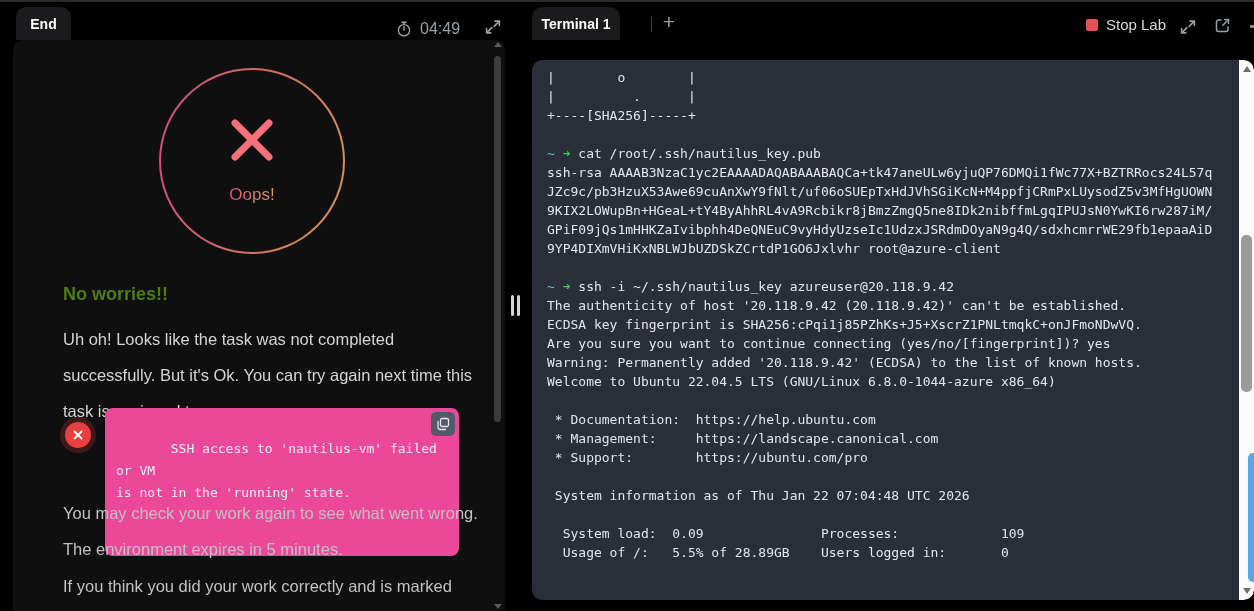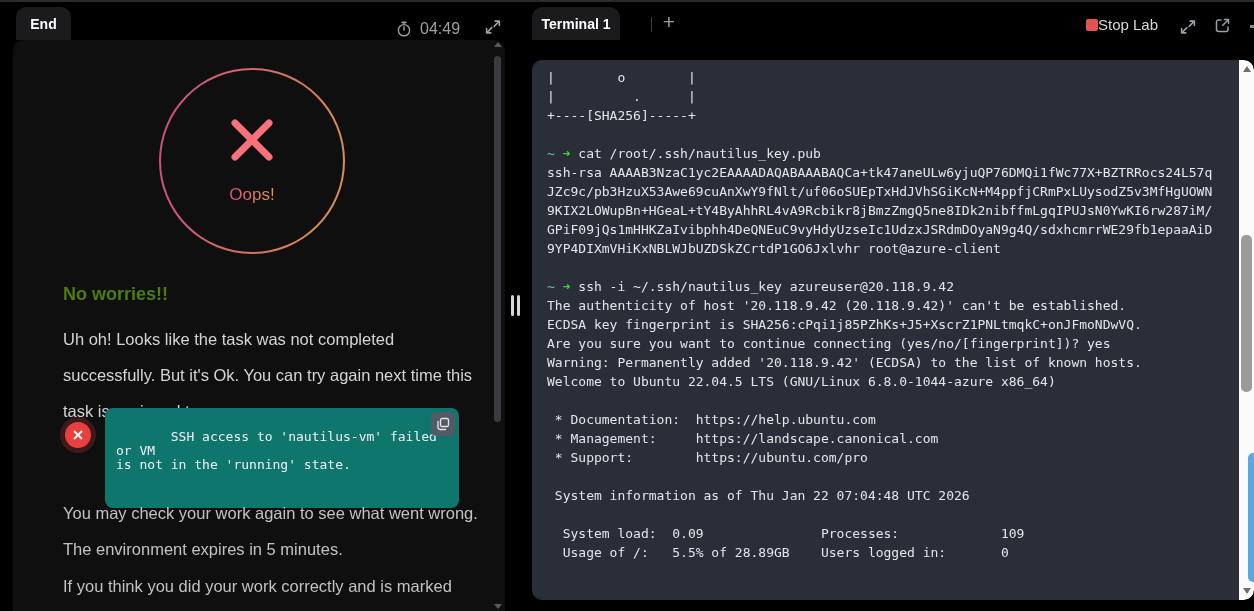--- a/index.html
+++ b/index.html
@@ -18,21 +18,21 @@
   }
   .tab-end { left:16px; width:55px; }
   .tab-terminal { left:532px; width:88px; }
   .hdr-right { position:absolute; display:flex; align-items:center; gap:8px; color:#9aa0a6; }
   .timer-box { left:396px; top:20px; font-size:16px; }
   .fs-btn { position:absolute; width:16px; height:16px; cursor:pointer; }
   .fs-left { left:485px; top:19px; }
   .tab-sep { position:absolute; left:651px; top:17px; width:1px; height:15px; background:#3f3f3f; }
   .plus-btn { position:absolute; left:659px; top:12px; width:20px; height:20px; color:#9a9a9a;
     font-size:21px; line-height:20px; text-align:center; cursor:pointer; font-weight:400; }
-  .stop-lab { position:absolute; left:1086px; top:16px; display:flex; align-items:center; 
+  .stop-lab { position:absolute; left:1086px; top:16px; display:flex; align-items:center; gap:8px;
     color:#d8d8d8; font-size:15px; cursor:pointer; }
   .stop-square { width:12px; height:12px; background:#e25353; border-radius:2px; }
   .fs-right { left:1180px; top:19px; }
   .ext-link { position:absolute; left:1214px; top:17px; width:17px; height:17px; cursor:pointer; }
   .clipped-icon { position:absolute; left:1250px; top:25px; width:4px; height:3px; background:#8a8a8a; }
 
   
   .left-card {
     position:absolute; left:13px; top:40px; width:492px; height:571px;
     background:#0f0f10; border-radius:10px 10px 0 0; overflow:hidden;
@@ -57,22 +57,22 @@
   .para2 { top:455px; width:415px; color:#c2c2c4; }
   .para3 { top:528px; width:400px; color:#c2c2c4; }
 
   .err-icon {
     position:absolute; left:52px; top:382px; width:26px; height:26px; border-radius:50%;
     background:#e8403f; box-shadow:0 0 0 5px rgba(232,64,63,0.22);
     display:flex; align-items:center; justify-content:center;
   }
   .err-box {
     position:absolute; left:92px; top:368px; width:354px; min-height:55px;
-    background:#0f766e; border-radius:8px; padding:8px 11px;
-    font-family:"DejaVu Sans Mono", monospace; font-size:13px; line-height:14px;
+    background:#ec4899; border-radius:8px; padding:8px 11px;
+    font-family:"DejaVu Sans Mono", monospace; font-size:13px; line-height:22px;
     color:#f0f1f3; white-space:pre-wrap;
   }
   .copy-btn {
     position:absolute; right:4px; top:4px; width:24px; height:24px; background:#525a68;
     border-radius:5px; display:flex; align-items:center; justify-content:center; cursor:pointer;
   }
 
   
   .l-scroll { position:absolute; right:3px; top:2px; bottom:2px; width:9px; }
   .tri { width:0; height:0; border-left:4px solid transparent; border-right:4px solid transparent; margin:0 auto; }

